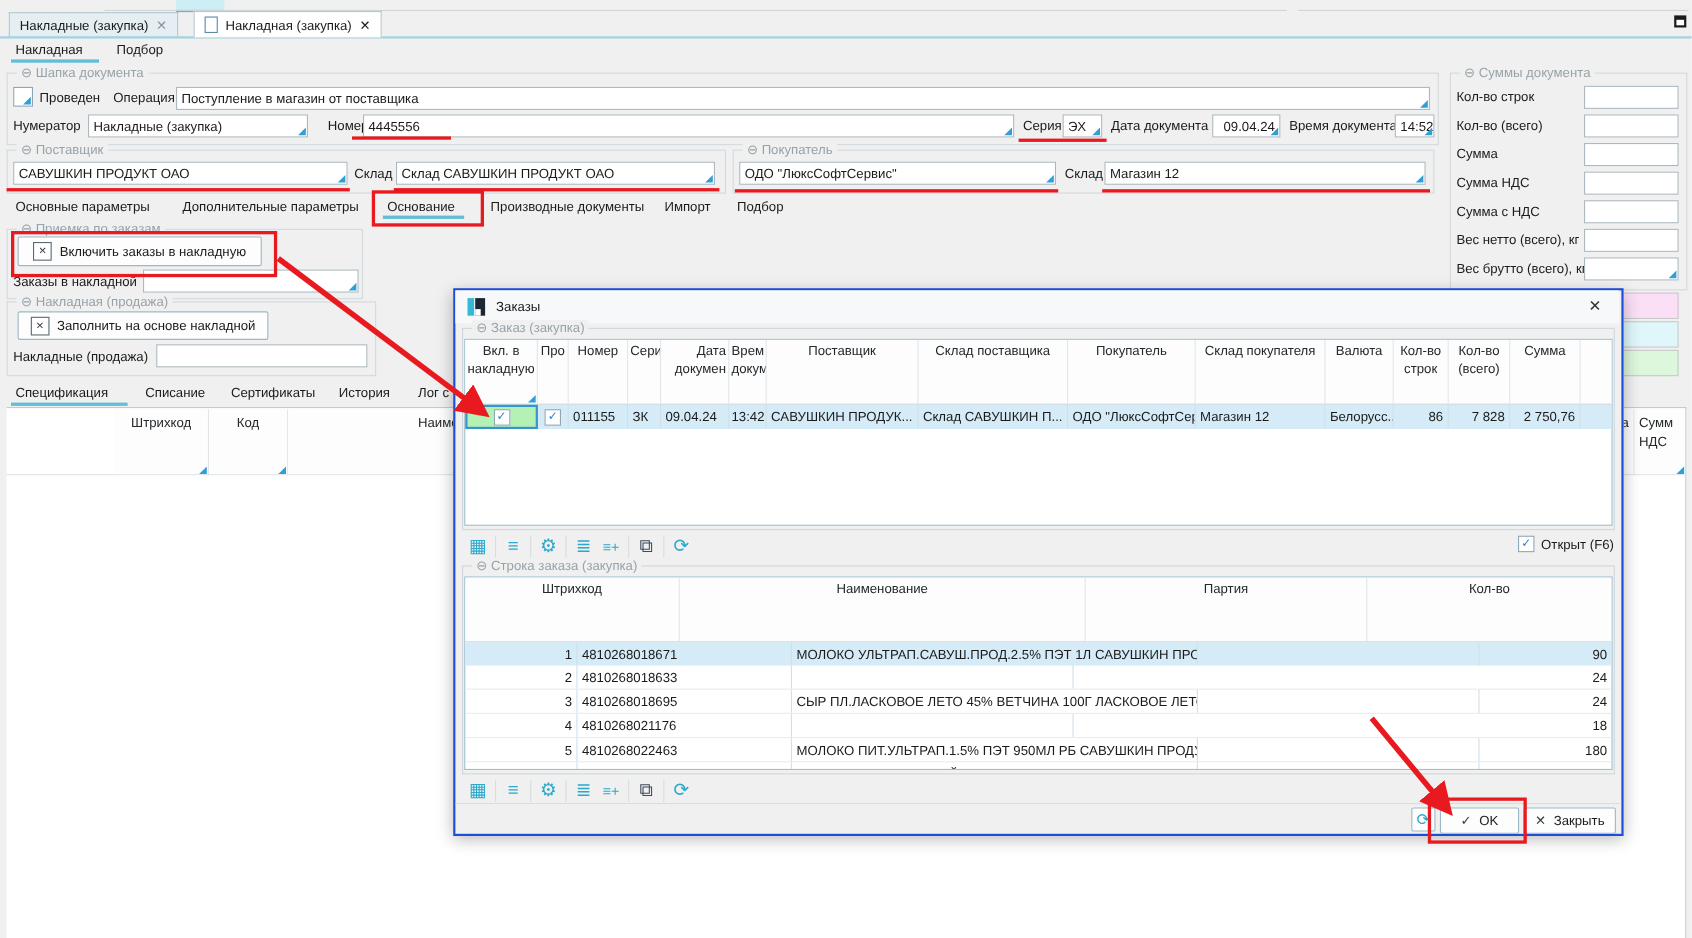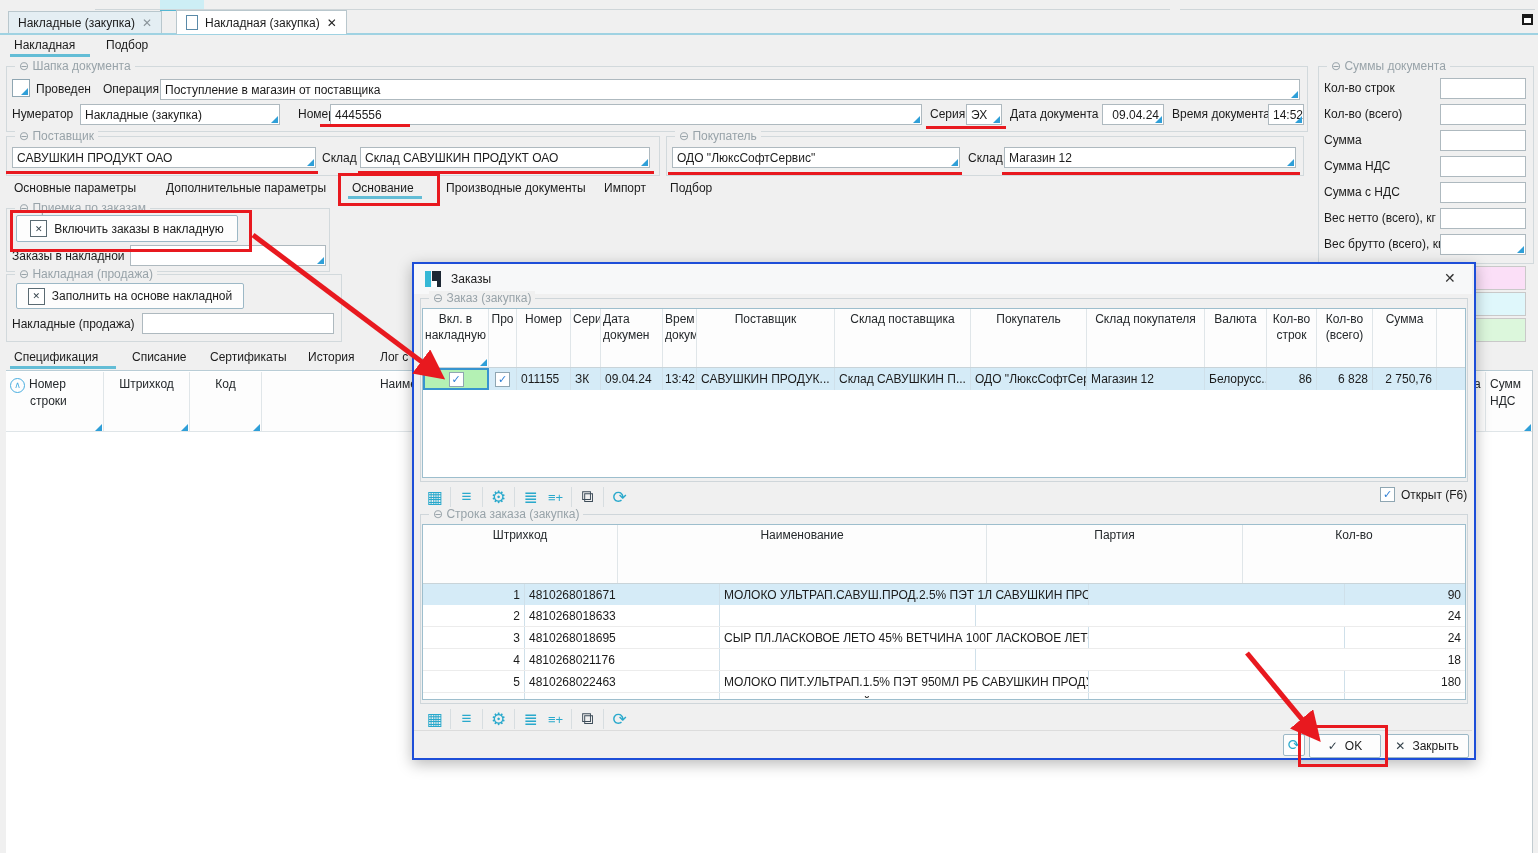--- a/index.html
+++ b/index.html
@@ -176,24 +176,20 @@
   <div class="inp" style="left:142px;top:313px;width:192px"></div>
 
   <div class="menuit" style="left:14px;top:350px"><span>Спецификация</span></div>
   <div class="underline-teal" style="left:10px;top:366px;width:106px"></div>
   <div class="menuit" style="left:132px;top:350px"><span>Списание</span></div>
   <div class="menuit" style="left:210px;top:350px"><span>Сертификаты</span></div>
   <div class="menuit" style="left:308px;top:350px"><span>История</span></div>
   <div class="menuit" style="left:380px;top:350px"><span>Лог с</span></div>
 
   <div class="abs" style="left:6px;top:370px;width:1526px;height:483px;background:#fff;border-top:1px solid #b9cdd6;border-right:1px solid #c2ccd1"></div>
-  <div class="spech tri" style="left:6px;top:372px;width:98px">
-    <span class="sorticon">∧</span><span>Номер</span><br>
-    <span style="padding-left:20px">строки</span>
-  </div>
   <div class="spech tri" style="left:104px;top:372px;width:86px;text-align:center"><span>Штрихкод</span></div>
   <div class="spech tri" style="left:190px;top:372px;width:72px;text-align:center"><span>Код</span></div>
   <div class="spech" style="left:262px;top:372px;width:300px;text-align:center"><span>Наименова</span></div>
   <div class="spech" style="left:1470px;top:372px;width:16px"><span>а</span></div>
   <div class="spech tri" style="left:1486px;top:372px;width:46px;border-right:none">
     <span>Сумм</span><br><span>НДС</span>
   </div>
   <div class="abs" style="left:6px;top:431px;width:1526px;height:1px;background:#dfe5e8"></div>
 
   <div class="abs" style="left:412px;top:262px;width:1060px;height:494px;background:#f0f0f0;border:2px solid #1d4ed8;box-shadow:0 4px 14px rgba(0,0,0,.28);z-index:10">
@@ -211,21 +207,21 @@
     <div class="grp" style="left:6px;top:34px;width:1046px;height:182px;border-color:#cfd6da">
       <span class="glab">⊖ <span>Заказ (закупка)</span></span>
     </div>
     <div class="abs" style="left:8px;top:44px;width:1042px;height:168px;background:#fff;border:1px solid #9dbecd">
 
       <div style="display:flex;height:58px;border-bottom:1px solid #c9d4d9;background:#fdfdfd">
         <div class="hc tri" style="width:66px"><span>Вкл. в накладную</span></div>
         <div class="hc" style="width:28px"><span>Про</span></div>
         <div class="hc" style="width:54px"><span>Номер</span></div>
         <div class="hc" style="width:30px"><span>Сери</span></div>
-        <div class="hc" style="width:62px;text-align:left"><span>Дата докумен</span></div>
+        <div class="hc" style="width:62px;text-align:right"><span>Дата докумен</span></div>
         <div class="hc" style="width:34px;text-align:left"><span>Врем докум</span></div>
         <div class="hc" style="width:138px"><span>Поставщик</span></div>
         <div class="hc" style="width:136px"><span>Склад поставщика</span></div>
         <div class="hc" style="width:116px"><span>Покупатель</span></div>
         <div class="hc" style="width:118px"><span>Склад покупателя</span></div>
         <div class="hc" style="width:62px"><span>Валюта</span></div>
         <div class="hc" style="width:50px"><span>Кол-во строк</span></div>
         <div class="hc" style="width:56px"><span>Кол-во (всего)</span></div>
         <div class="hc" style="width:64px"><span>Сумма</span></div>
         <div class="hc" style="flex:1;border-right:none"></div>
@@ -245,21 +241,21 @@
         <div class="cell" style="width:54px">011155</div>
         <div class="cell" style="width:30px">ЗК</div>
         <div class="cell" style="width:62px">09.04.24</div>
         <div class="cell" style="width:34px;padding:0 2px">13:42</div>
         <div class="cell" style="width:138px">САВУШКИН ПРОДУК...</div>
         <div class="cell" style="width:136px">Склад САВУШКИН П...</div>
         <div class="cell" style="width:116px">ОДО "ЛюксСофтСер...</div>
         <div class="cell" style="width:118px">Магазин 12</div>
         <div class="cell" style="width:62px">Белорусс...</div>
         <div class="cell" style="width:50px;justify-content:flex-end">86</div>
-        <div class="cell" style="width:56px;justify-content:flex-end">6 828</div>
+        <div class="cell" style="width:56px;justify-content:flex-end">7 828</div>
         <div class="cell" style="width:64px;justify-content:flex-end">2 750,76</div>
         <div class="cell" style="flex:1;border-right:none"></div>
       </div>
     </div>
 
     <div class="toolbar" style="left:8px;top:220px;height:26px">
       <span class="tbi">▦</span>
         <span class="tbsep"></span>
       <span class="tbi">≡</span>
         <span class="tbsep"></span>

